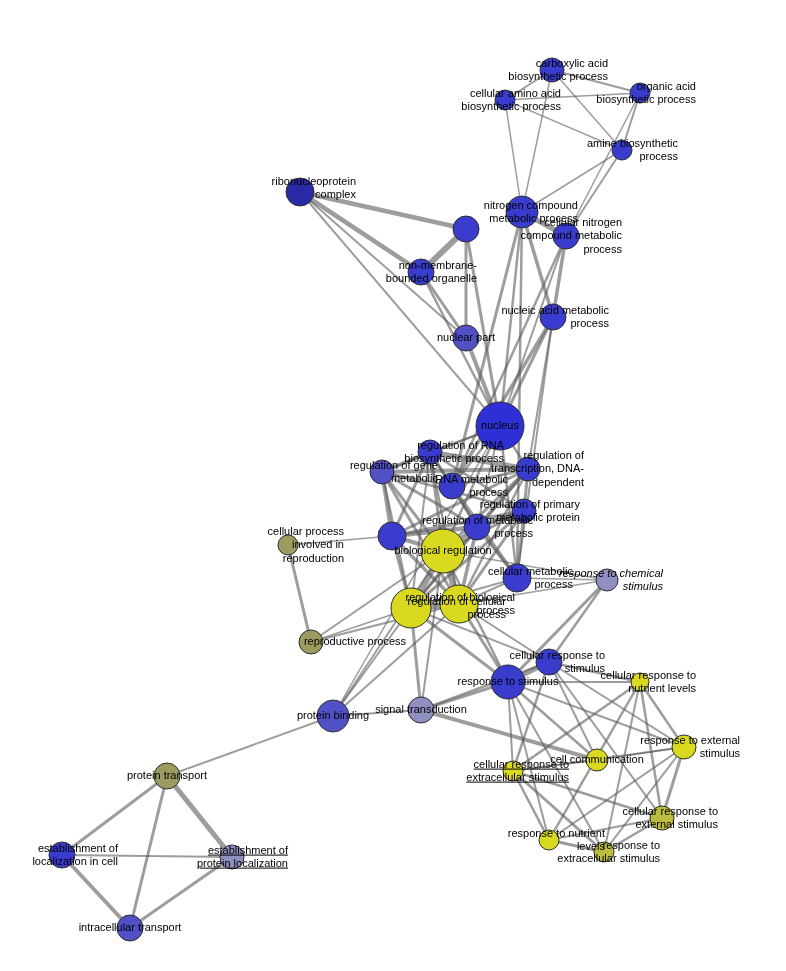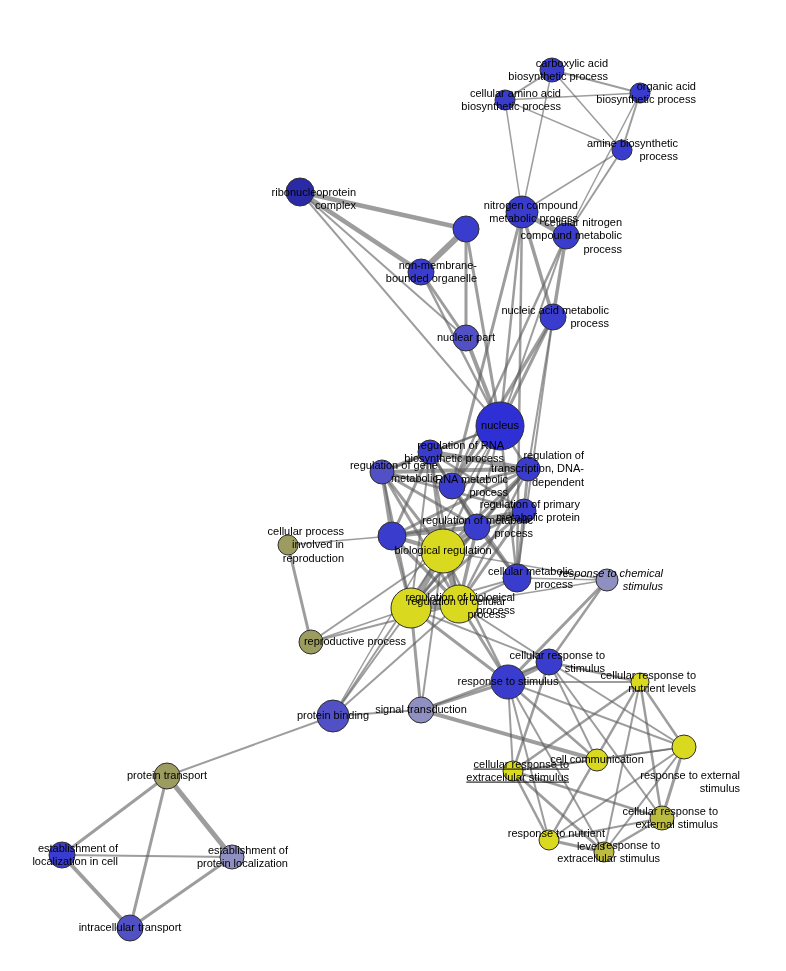--- a/index.html
+++ b/index.html
@@ -233,21 +233,21 @@
       <circle cx="232" cy="857" r="12" fill="#8f8fc2" stroke="#2e2e2e" stroke-width="1"></circle>
       <circle cx="130" cy="928" r="13" fill="#5150c5" stroke="#2e2e2e" stroke-width="1"></circle>
     </svg>
   <div id="labels">
       <div class="node-label" style="left: 552px; top: 70px;">carboxylic acid biosynthetic process</div>
       <div class="node-label" style="left: 640px; top: 93px;">organic acid biosynthetic process</div>
       <div class="node-label" style="left: 505px; top: 100px;">cellular amino acid biosynthetic process</div>
       <div class="node-label" style="left: 622px; top: 150px;">amine biosynthetic process</div>
       <div class="node-label" style="left: 522px; top: 212px;">nitrogen compound metabolic process</div>
       <div class="node-label" style="left: 566px; top: 236px;">cellular nitrogen compound metabolic process</div>
-      <div class="node-label" style="left: 300px; top: 199px;">ribonucleoprotein complex</div>
+      <div class="node-label" style="left: 300px; top: 188px;">ribonucleoprotein complex</div>
       <div class="node-label" style="left: 421px; top: 272px;">non-membrane-bounded organelle</div>
       <div class="node-label" style="left: 553px; top: 317px;">nucleic acid metabolic process</div>
       <div class="node-label" style="left: 466px; top: 338px;">nuclear part</div>
       <div class="node-label" style="left: 500px; top: 426px;">nucleus</div>
       <div class="node-label" style="left: 430px; top: 452px; margin-left: 18px;">regulation of RNA biosynthetic process</div>
       <div class="node-label" style="left: 528px; top: 469px;">regulation of transcription, DNA-dependent</div>
       <div class="node-label" style="left: 382px; top: 472px;">regulation of gene metabolic</div>
       <div class="node-label" style="left: 452px; top: 486px;">RNA metabolic process</div>
       <div class="node-label" style="left: 524px; top: 511px;">regulation of primary metabolic protein</div>
       <div class="node-label" style="left: 477px; top: 527px;">regulation of metabolic process</div>
@@ -256,24 +256,24 @@
       <div class="node-label" style="left: 411px; top: 608px; margin-left: 39px;">regulation of cellular process</div>
       <div class="node-label" style="left: 459px; top: 604px;">regulation of biological process</div>
       <div class="node-label" style="left: 607px; top: 580px; font-style: italic;">response to chemical stimulus</div>
       <div class="node-label" style="left: 288px; top: 545px;">cellular process involved in reproduction</div>
       <div class="node-label" style="left: 311px; top: 642px; margin-left: 44px;">reproductive process</div>
       <div class="node-label" style="left: 549px; top: 662px;">cellular response to stimulus</div>
       <div class="node-label" style="left: 508px; top: 682px;">response to stimulus</div>
       <div class="node-label" style="left: 640px; top: 682px;">cellular response to nutrient levels</div>
       <div class="node-label" style="left: 333px; top: 716px;">protein binding</div>
       <div class="node-label" style="left: 421px; top: 710px;">signal transduction</div>
-      <div class="node-label" style="left: 684px; top: 747px; margin-top: 35px;">response to external stimulus</div>
+      <div class="node-label" style="left: 684px; top: 747px;">response to external stimulus</div>
       <div class="node-label" style="left: 513px; top: 771px; text-decoration: underline;">cellular response to extracellular stimulus</div>
       <div class="node-label" style="left: 597px; top: 760px;">cell communication</div>
       <div class="node-label" style="left: 662px; top: 818px;">cellular response to external stimulus</div>
       <div class="node-label" style="left: 167px; top: 776px;">protein transport</div>
       <div class="node-label" style="left: 549px; top: 840px;">response to nutrient levels</div>
       <div class="node-label" style="left: 604px; top: 852px;">response to extracellular stimulus</div>
       <div class="node-label" style="left: 62px; top: 855px;">establishment of localization in cell</div>
-      <div class="node-label" style="left: 232px; top: 857px;">establishment of protein localization</div>
+      <div class="node-label" style="left: 232px; top: 857px; text-decoration: underline;">establishment of protein localization</div>
       <div class="node-label" style="left: 130px; top: 928px;">intracellular transport</div>
     </div>
 </div>
 
 </body></html>

